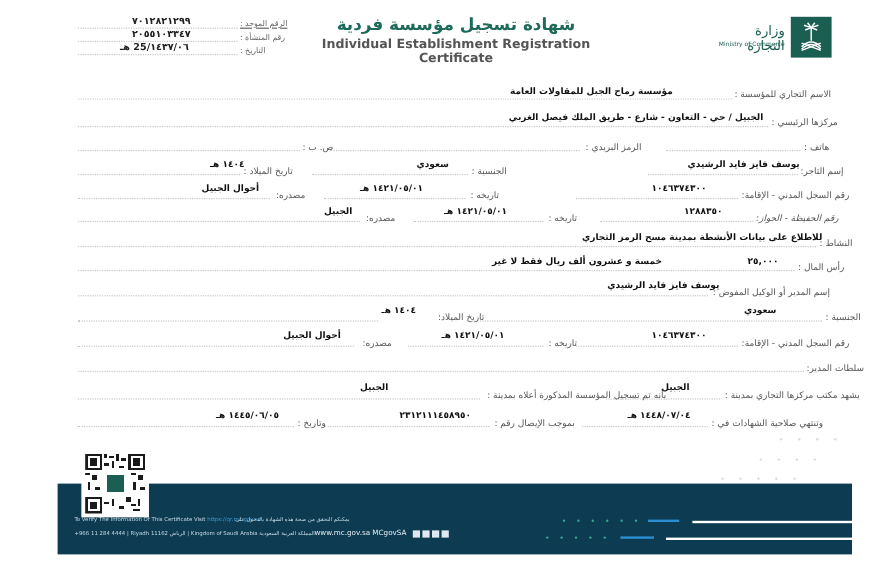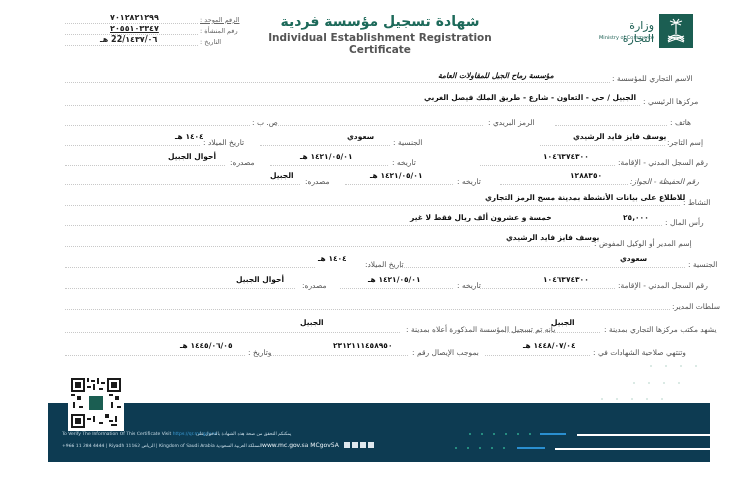--- a/index.html
+++ b/index.html
@@ -28,24 +28,24 @@
   .deco-white{position:absolute;height:1.5px;background:#ffffff;}
 </style>
 </head>
 <body>
 
 <div>
   <span class="hdr-ref-lbl" style="left:200px;top:16px;text-decoration:underline;">الرقم الموحد :</span>
   <span class="hdr-ref-val" style="left:110px;top:13px;">٧٠١٢٨٢١٢٩٩</span>
   <div class="dots" style="left:65px;top:23px;width:133px;"></div>
   <span class="hdr-ref-lbl" style="left:200px;top:27px;">رقم المنشأة :</span>
-  <span class="hdr-ref-val" style="left:110px;top:24px;text-decoration:underline;">٢٠٥٥١٠٣٣٤٧</span>
+  <span class="hdr-ref-val" style="left:110px;top:24px;">٢٠٥٥١٠٣٣٤٧</span>
   <div class="dots" style="left:65px;top:34px;width:133px;"></div>
   <span class="hdr-ref-lbl" style="left:200px;top:38px;">التاريخ :</span>
-  <span class="hdr-ref-val" style="left:100px;top:35px;direction:rtl;">١٤٣٧/٠٦/22 هـ</span>
+  <span class="hdr-ref-val" style="left:100px;top:35px;direction:rtl;">١٤٣٧/٠٦/25 هـ</span>
   <div class="dots" style="left:65px;top:45px;width:133px;"></div>
 </div>
 
 <div class="title-ar">شهادة تسجيل مؤسسة فردية</div>
 <div class="title-en">Individual Establishment Registration Certificate</div>
 
 <div class="ministry-ar">وزارة التجارة</div>
 <div class="ministry-en">Ministry of Commerce</div>
 <div class="logo-box">
   <svg width="34" height="34" viewBox="0 0 34 34">
@@ -54,21 +54,21 @@
       <path d="M17 9 L11 7 M17 9 L23 7 M17 9 L12 11 M17 9 L22 11 M17 9 L14 5 M17 9 L20 5"></path>
       <path d="M9 27 Q17 19 25 27"></path>
       <path d="M25 27 Q17 19 9 27" transform="translate(0,-2)"></path>
       <line x1="9" y1="22" x2="25" y2="28"></line>
       <line x1="25" y1="22" x2="9" y2="28"></line>
     </g>
   </svg>
 </div>
 
 <span class="lbl" style="left:612px;top:74px;">الاسم التجاري للمؤسسة :</span>
-<span class="val" style="left:438px;top:71px;font-style:italic;">مؤسسة رماح الجبل للمقاولات العامة</span>
+<span class="val" style="left:425px;top:71px;">مؤسسة رماح الجبل للمقاولات العامة</span>
 <div class="dots" style="left:65px;top:82px;width:545px;"></div>
 
 <span class="lbl" style="left:643px;top:97px;">مركزها الرئيسي :</span>
 <span class="val" style="left:424px;top:93px;">الجبيل / حي - التعاون - شارع - طريق الملك فيصل الغربي</span>
 <div class="dots" style="left:65px;top:105px;width:575px;"></div>
 
 <span class="lbl" style="left:670px;top:118px;">هاتف :</span>
 <div class="dots" style="left:555px;top:125px;width:112px;"></div>
 <span class="lbl" style="left:488px;top:118px;">الرمز البريدي :</span>
 <div class="dots" style="left:275px;top:125px;width:208px;"></div>

